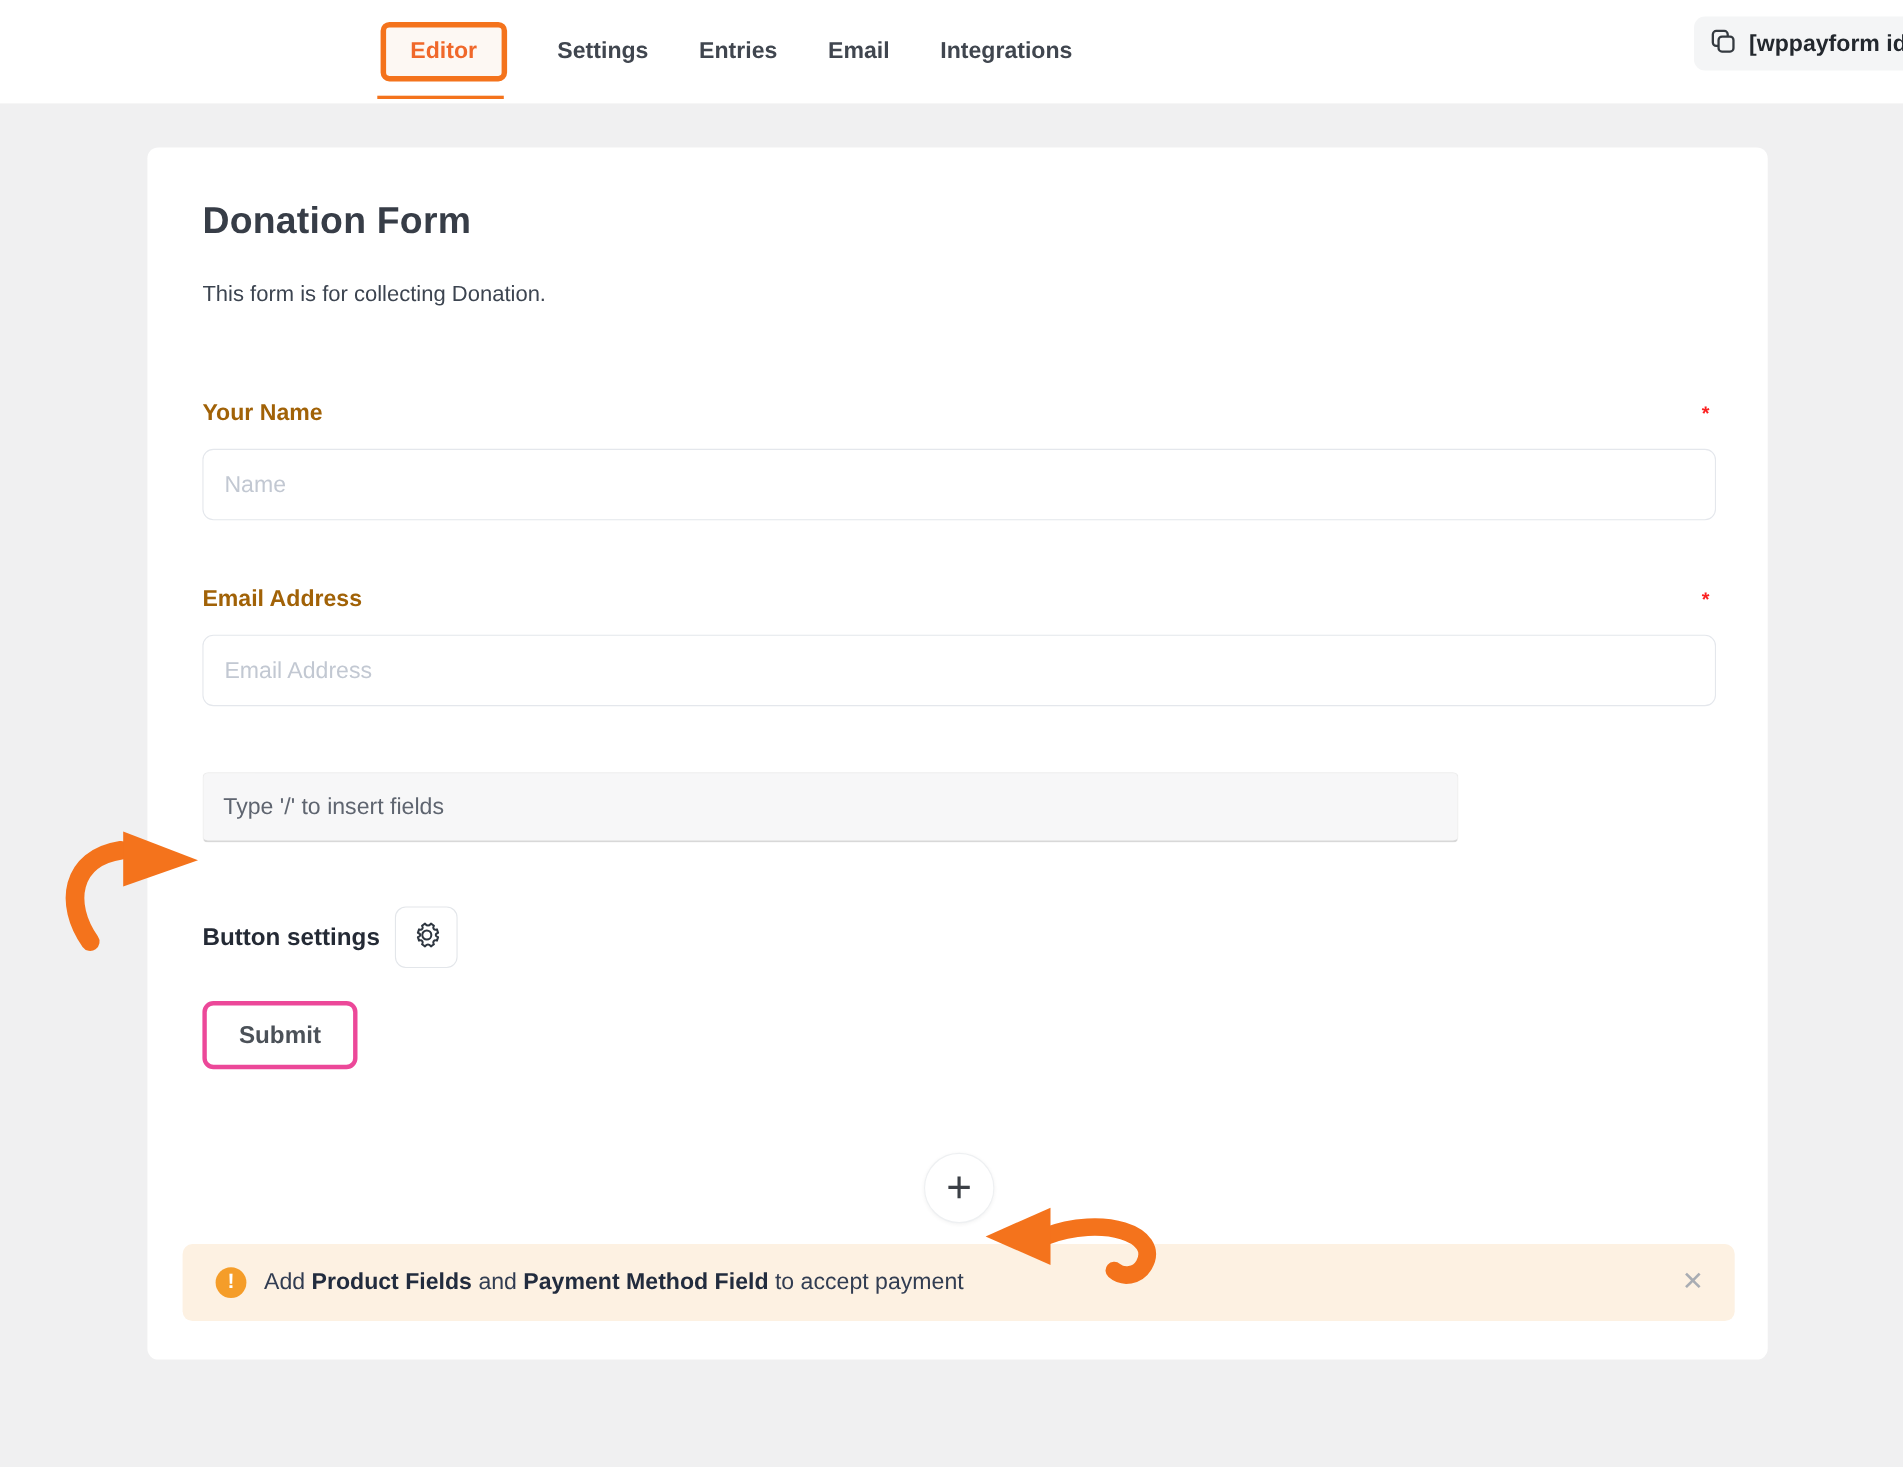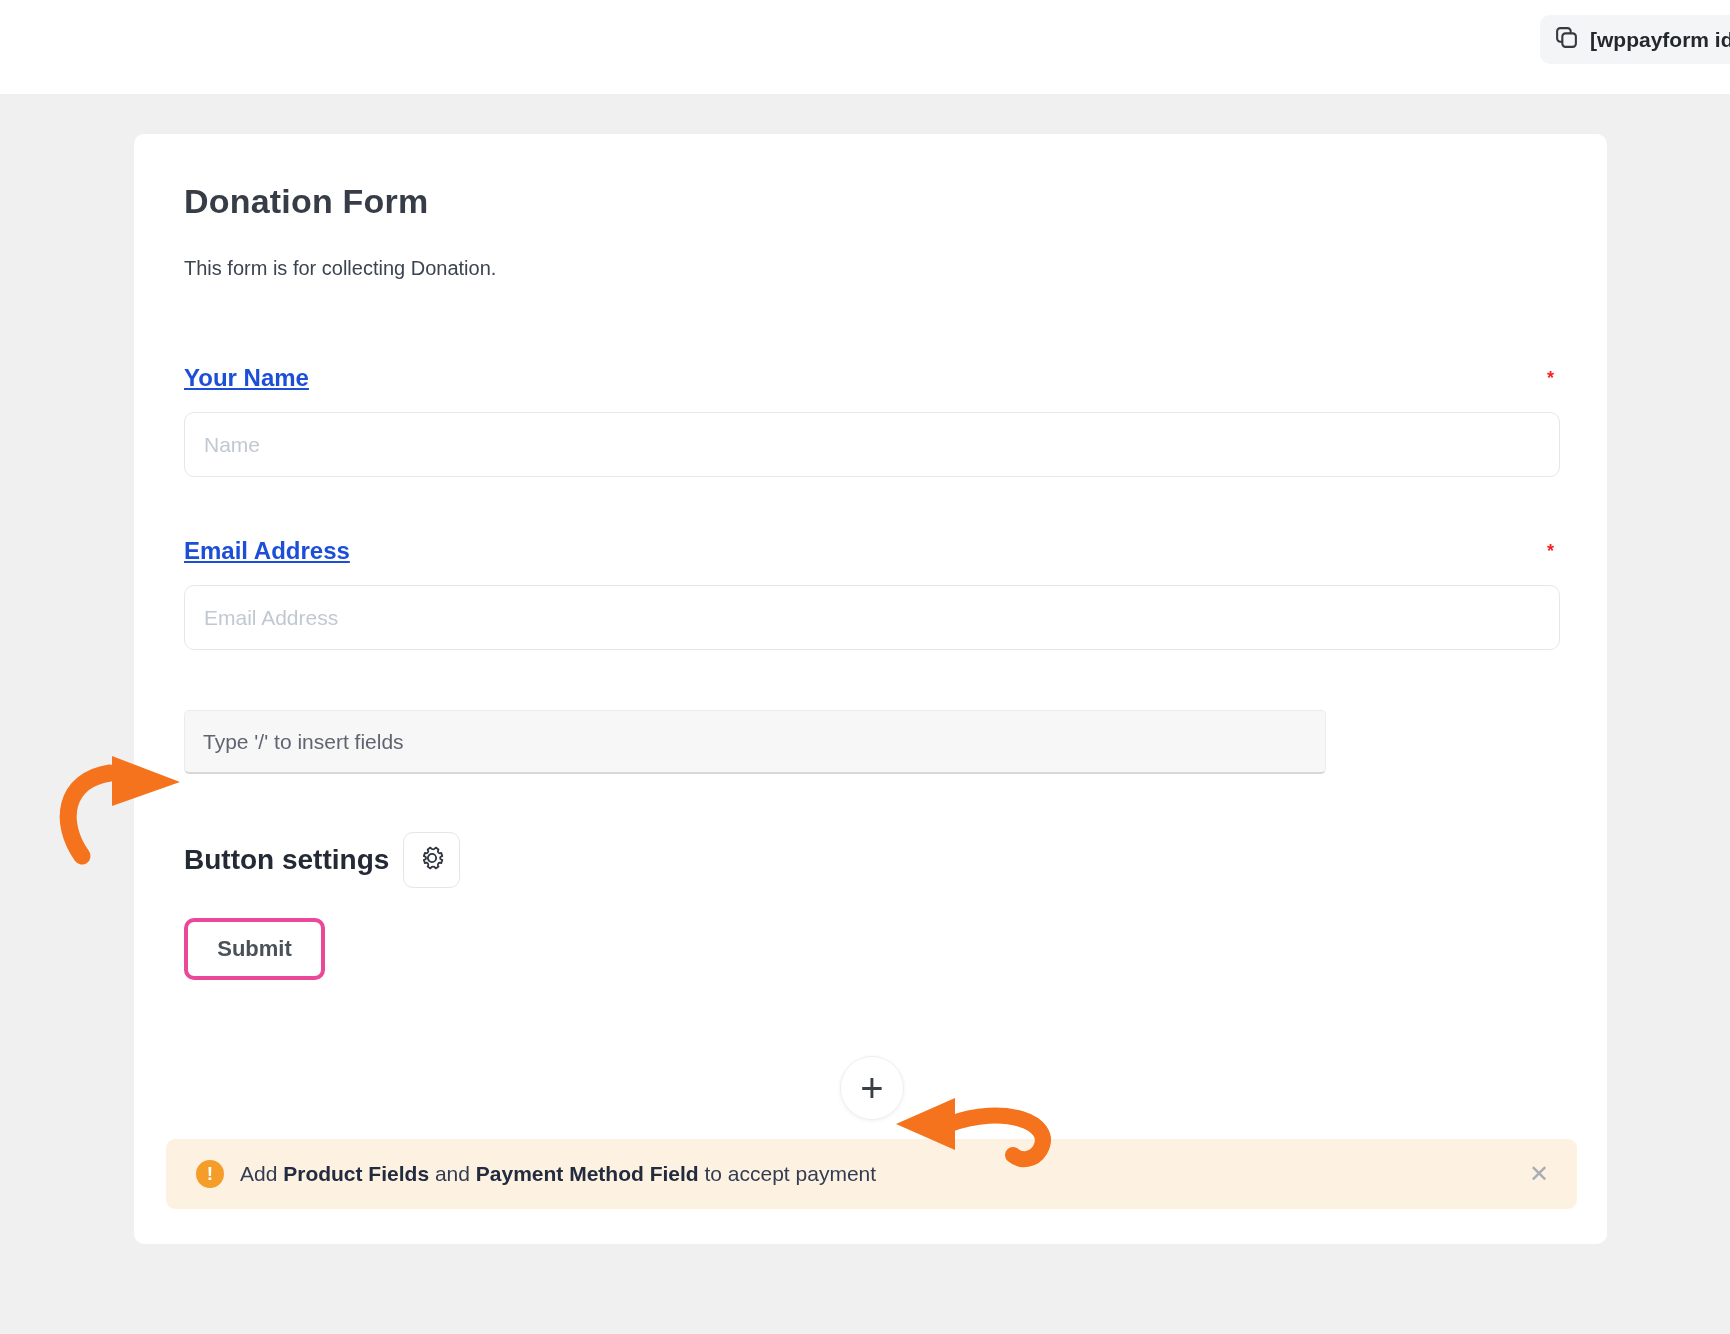--- a/index.html
+++ b/index.html
@@ -24,33 +24,33 @@
   
   .card { position:relative; width:1473px; margin-left:134px; margin-top:40px;
     background:#ffffff; border-radius:10px; padding:48px 47px 35px 50px; }
 
   .form-title { font-size:34px; font-weight:700; color:#373d47; letter-spacing:.2px; }
   .form-desc { margin-top:36px; font-size:20px; color:#3c4450; }
 
   .field-group { margin-top:60px; }
   .field-group.first { margin-top:84px; }
   .label-row { display:flex; align-items:center; justify-content:space-between; }
-  .field-label { font-size:24px; font-weight:700; color:#1d4ed8;text-decoration:underline; }
+  .field-label { font-size:21px; font-weight:700; color:#a16207; }
   .required-star { font-size:18px; font-weight:700; color:#fb2020; margin-right:6px; }
   .text-input { margin-top:20px; width:100%; height:65px; border:1px solid #e4e7ec;
     border-radius:10px; font-size:21px; color:#3c4450; padding:0 19px; outline:none; background:#fff;
     font-family:"Liberation Sans","DejaVu Sans",sans-serif; }
   .text-input::placeholder { color:#c2c8d2; opacity:1; }
 
   .insert-field { margin-top:60px; width:1142px; height:64px; background:#f7f7f8;
     border:1px solid #ececec; border-bottom:2px solid #d8d8d8; border-radius:5px;
     display:flex; align-items:center; padding:0 18px; font-size:21px; color:#5f6570; cursor:text; }
 
   .btn-settings-row { margin-top:58px; display:flex; align-items:center; gap:14px; }
-  .btn-settings-label { font-size:28px; font-weight:700; color:#242a35; }
+  .btn-settings-label { font-size:22px; font-weight:700; color:#242a35; }
   .gear-btn { width:57px; height:56px; border:1px solid #e3e6ea; border-radius:10px;
     background:#fff; display:flex; align-items:center; justify-content:center; cursor:pointer; }
 
   .submit-btn { margin-top:30px; width:141px; height:62px; background:#fff;
     border:4px solid #ec4899; border-radius:10px; font-size:22px; font-weight:700;
     color:#4b5158; cursor:pointer; font-family:"Liberation Sans","DejaVu Sans",sans-serif; }
 
   .add-row { margin-top:76px; display:flex; justify-content:center; }
   .add-btn { width:64px; height:64px; border-radius:50%; background:#fff;
     border:1px solid #eef0f2; box-shadow:0 1px 4px rgba(0,0,0,.06);
@@ -67,20 +67,30 @@
 
   
   .anno { position:absolute; pointer-events:none; }
   .anno-left { left:50px; top:740px; }
   .anno-right { left:888px; top:1088px; }
 </style>
 </head>
 <body>
 
 <div class="topbar">
+  <div class="tabs">
+    <div class="tab-active-wrap">
+      <div class="tab">Editor</div>
+      <div class="tab-underline"></div>
+    </div>
+    <div class="tab">Settings</div>
+    <div class="tab">Entries</div>
+    <div class="tab">Email</div>
+    <div class="tab">Integrations</div>
+  </div>
 
   <div class="shortcode-btn">
     <span>
       <svg width="25" height="25" viewBox="0 0 24 24" fill="none" stroke="#343a40" stroke-width="2" stroke-linejoin="round">
         <rect x="3" y="3" width="13" height="13" rx="3"></rect>
         <rect x="8" y="8" width="13" height="13" rx="3" fill="#f4f5f6"></rect>
       </svg>
     </span>
     <span class="shortcode-text">[wppayform id=</span>
   </div>

